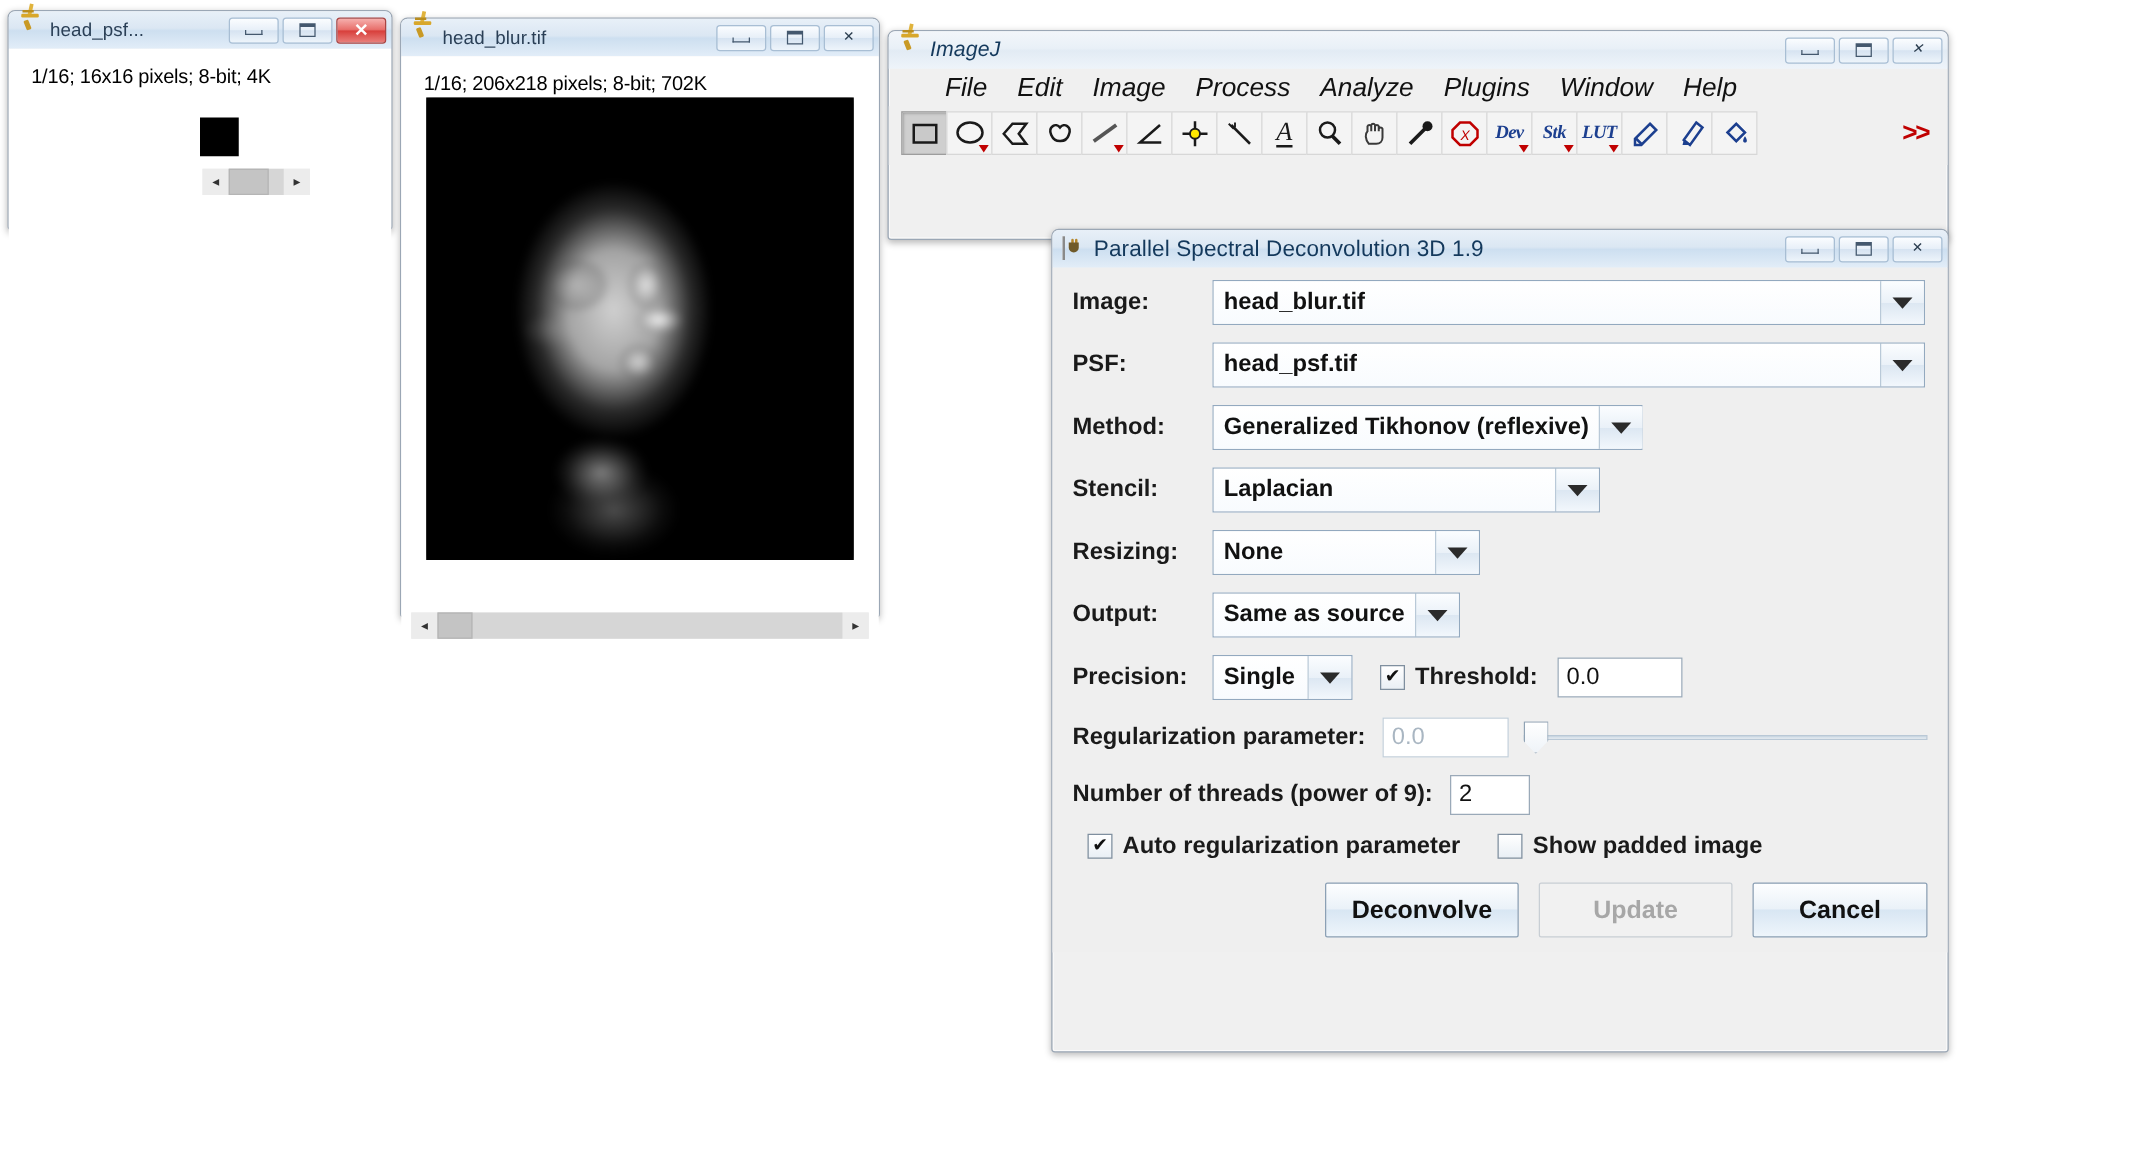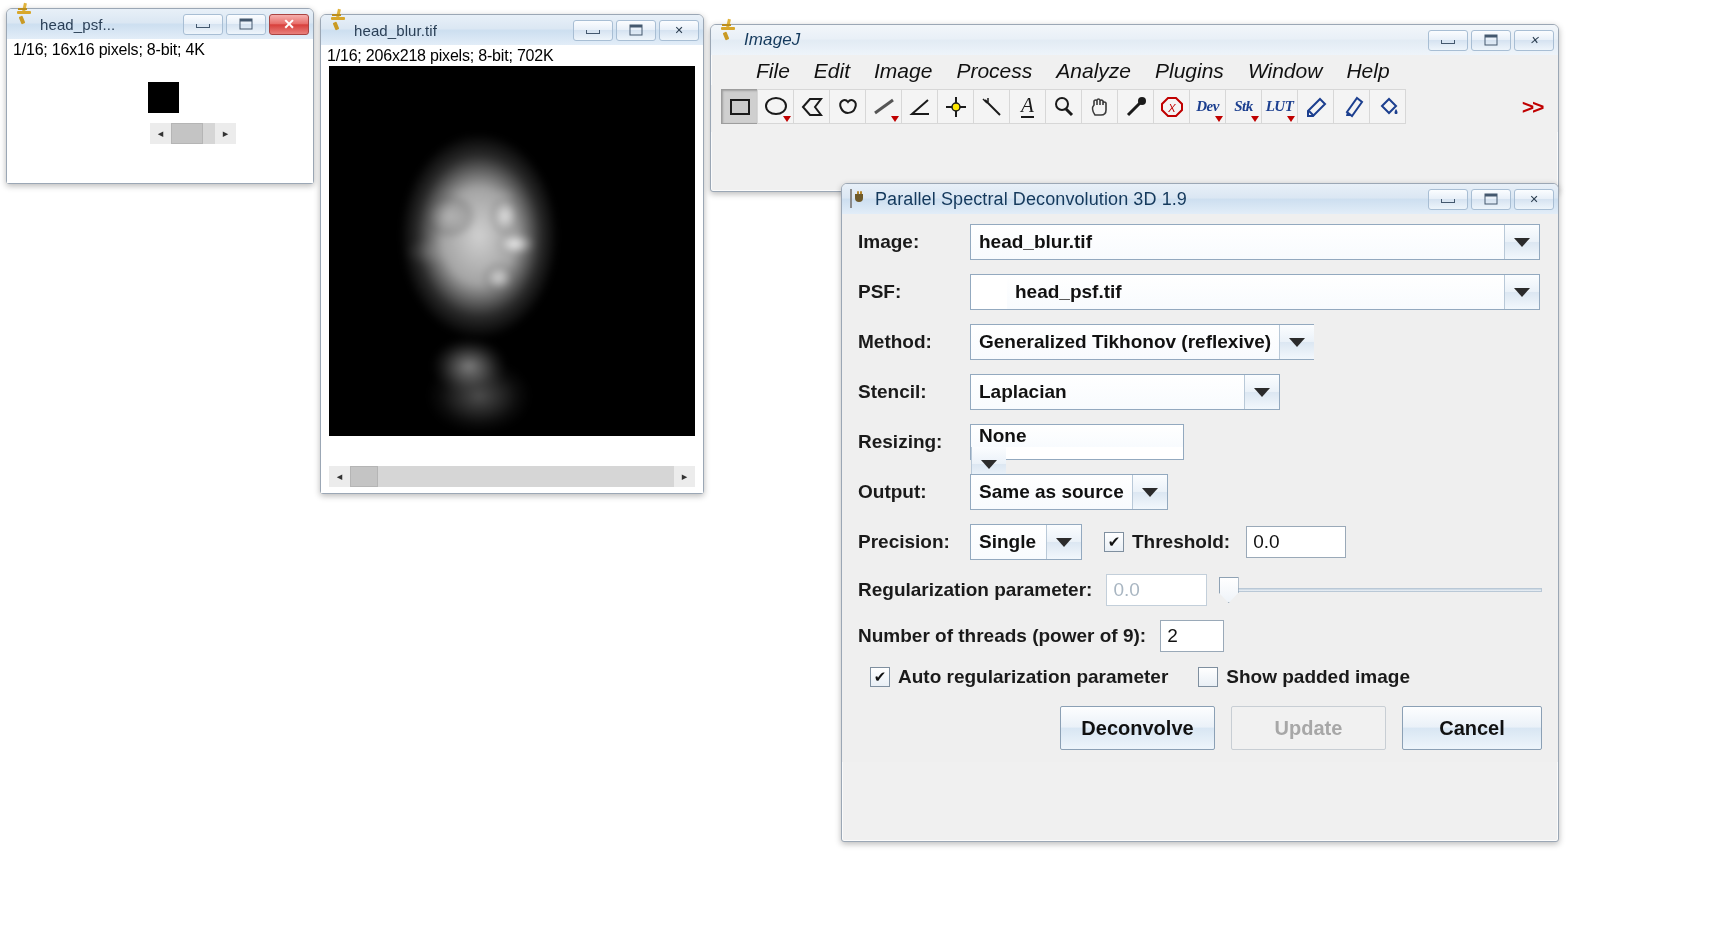--- a/index.html
+++ b/index.html
@@ -88,21 +88,21 @@
   .scope .tube { position:absolute; left:5px; top:1px; width:4px; height:8px; background:#c99a25; transform: rotate(-22deg); border-radius:1px;}
   .scope .stage { position:absolute; left:3px; bottom:5px; width:9px; height:2px; background:#b98d1f;}
 
   
   .javacup { width:18px; height:18px; border:1px solid #8a8a8a; background:#ffffff; position:relative; box-sizing:border-box;}
   .javacup .c { position:absolute; left:4px; top:4px; width:8px; height:8px; border-radius:0 0 4px 4px; background:#6f5a2a;}
   .javacup .s { position:absolute; left:6px; top:1px; width:2px; height:4px; background:#b5862b; border-radius:1px;}
   .javacup .s2 { position:absolute; left:9px; top:1px; width:2px; height:4px; background:#b5862b; border-radius:1px;}
 
   
-  .imgwin-body { background: #ffffff; padding: 0; }
+  .imgwin-body { background: #ffffff; padding: 12px; }
   .imgwin-status {
     font-size: 16px;
     color: #000000;
     padding: 2px 3px 1px 6px;
     white-space: nowrap;
     letter-spacing: -0.2px;
   }
   .canvas-area { background:#ffffff; position: relative; }
 
   
@@ -443,21 +443,21 @@
         <span class="combo" style="width:570px;">
           <span class="val">head_blur.tif</span>
           <span class="arrowbox">
               <span class="dntri"></span>
             </span>
         </span>
       </div>
 
       <div class="row">
         <span class="flabel" style="width:112px;">PSF:</span>
-        <span class="combo" style="width:570px;padding-left:36px;">
+        <span class="combo" style="width:570px;">
           <span class="val">head_psf.tif</span>
           <span class="arrowbox">
               <span class="dntri"></span>
             </span>
         </span>
       </div>
 
       <div class="row">
         <span class="flabel" style="width:112px;">Method:</span>
         <span class="combo" style="width:344px;">
@@ -473,21 +473,21 @@
         <span class="combo" style="width:310px;">
           <span class="val">Laplacian</span>
           <span class="arrowbox">
               <span class="dntri"></span>
             </span>
         </span>
       </div>
 
       <div class="row">
         <span class="flabel" style="width:112px;">Resizing:</span>
-        <span class="combo" style="width:214px;flex-direction:column;">
+        <span class="combo" style="width:214px;">
           <span class="val">None</span>
           <span class="arrowbox">
               <span class="dntri"></span>
             </span>
         </span>
       </div>
 
       <div class="row">
         <span class="flabel" style="width:112px;">Output:</span>
         <span class="combo" style="width:198px;">

